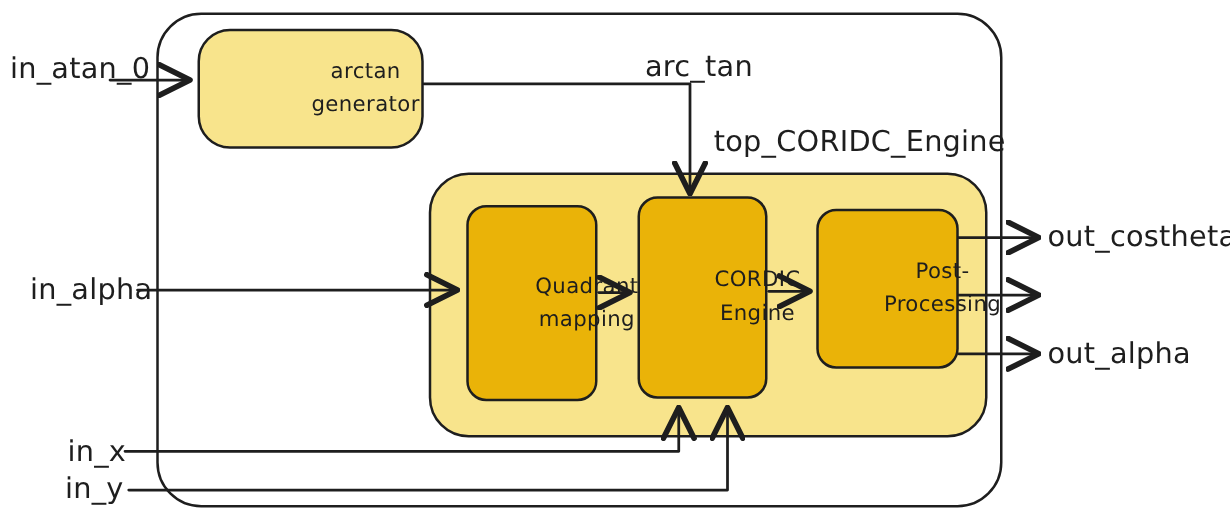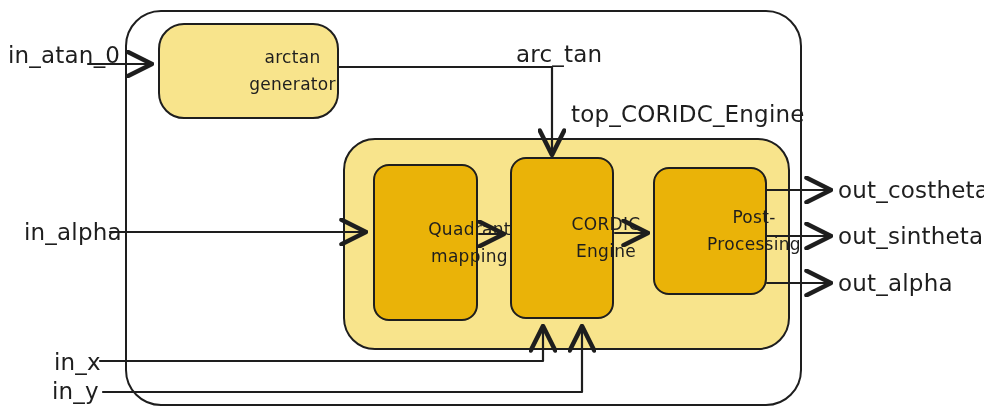--- a/index.html
+++ b/index.html
@@ -129,16 +129,15 @@
     <path d="M103,392 L582,392 L582,326" marker-end="url(#arrow)"></path>
   </svg>
 
   <span class="edge-label lbl-in-atan-0">in_atan_0</span>
   <span class="edge-label lbl-arc-tan">arc_tan</span>
   <span class="edge-label lbl-top-engine">top_CORIDC_Engine</span>
   <span class="edge-label lbl-in-alpha">in_alpha</span>
   <span class="edge-label lbl-in-x">in_x</span>
   <span class="edge-label lbl-in-y">in_y</span>
   <span class="edge-label lbl-out-costheta">out_costheta</span>
-  <span class="edge-label lbl-out-sintheta">out_sintheta</span>
   <span class="edge-label lbl-out-alpha">out_alpha</span>
 
 </div>
 
 </body></html>

